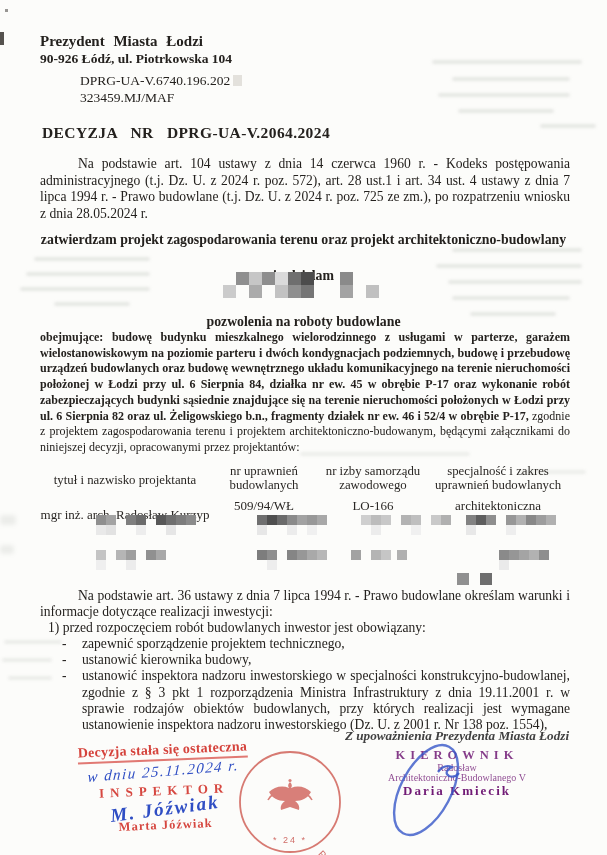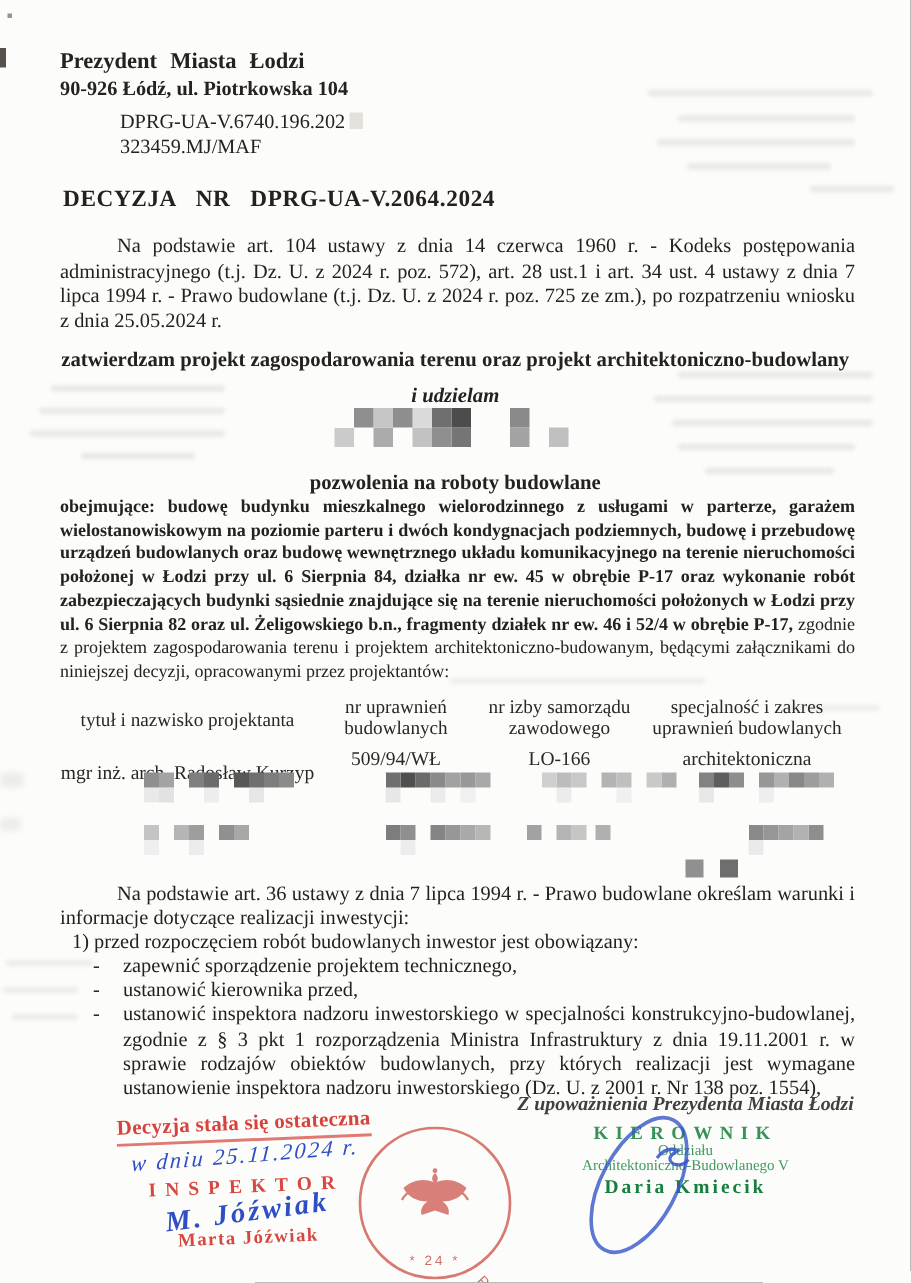--- a/index.html
+++ b/index.html
@@ -18,21 +18,21 @@
   .case{left:40px;top:73px;font-size:13.5px;line-height:16.5px;margin-left:40px;}
   .redact-mini{display:inline-block;width:9px;height:11px;background:#e3e1dc;vertical-align:-1px;margin-left:3px;
     box-shadow:0 0 0 0 transparent;}
   
   .title{left:0;top:124px;width:100%;text-align:left;font-weight:bold;font-size:15.5px;word-spacing:9px;letter-spacing:.4px;margin-left:42px;}
   
   .para{left:40px;width:530px;text-align:justify;font-size:13.6px;}
   .p-legal{top:156px;line-height:16.6px;text-indent:38px;}
   .center-b{left:0;width:100%;text-align:center;font-weight:bold;font-size:13.8px;}
   .l-approve{top:232px;}
-  .l-grant{top:256px;font-style:italic;}
+  .l-grant{top:268px;}
   .l-permit{top:314px;}
   .p-scope{top:330px;line-height:15.7px;font-size:12px;}
   .p-scope .bold{font-weight:bold;}
   
   .mz{position:absolute;background:transparent;}
   .mz13{width:13px;height:13px;}
   .mz10{width:10px;height:10px;}
   .mz12{width:12px;height:12px;}
   .m-name{left:223px;top:272px;
     box-shadow:13px 0 #8f8f8f,26px 0 #c6c6c6,39px 0 #8e8e8e,52px 0 #dadada,65px 0 #6f6f6f,78px 0 #4c4c4c,117px 0 #8a8a8a,
@@ -76,21 +76,21 @@
   .conds{left:40px;top:588px;width:530px;font-size:13.6px;line-height:16.1px;}
   .c-intro{text-align:justify;text-indent:38px;margin:0;}
   .c-item{margin:0;padding-left:8px;}
   .bullets{margin:0 0 0 22px;padding:0;list-style:none;}
   .bullet{display:flex;}
   .bullet .dash{width:20px;flex:none;}
   .bullet .btext{flex:1;text-align:justify;}
   
   .auth{left:336px;top:728px;width:242px;text-align:center;}
   .auth-line{font-weight:bold;font-style:italic;font-size:13.2px;white-space:nowrap;color:#404040;}
-  .red{color:#15803d;}
+  .red{color:#701a75;}
   .auth-role{font-weight:bold;font-size:12.5px;letter-spacing:5px;margin-top:4px;opacity:.85;}
   .auth-unit{font-size:10px;line-height:10px;opacity:.8;}
   .auth-name{font-weight:bold;font-size:13px;letter-spacing:2px;margin-top:0;}
   .oval-sig{position:absolute;left:14px;top:14px;width:140px;height:92px;overflow:visible;}
   
   .finality{left:52px;top:740px;width:224px;transform:rotate(-2.4deg);text-align:center;}
   .fin-line1{display:inline-block;font-weight:bold;font-size:14px;color:#d2342c;border-bottom:2px solid rgba(210,50,42,.7);
     padding-bottom:1px;letter-spacing:.2px;opacity:.92;}
   .fin-date{color:#2f4ec4;font-style:italic;font-size:15px;letter-spacing:1.5px;margin-top:2px;transform:rotate(-2deg) skewX(-8deg);}
   .fin-role{color:#d2342c;font-weight:bold;font-size:13px;letter-spacing:6px;margin-top:3px;opacity:.9;}
@@ -139,21 +139,21 @@
   </div>
   <div class="abs case">
     <div>
       <span>DPRG-UA-V.6740.196.202</span><span class="redact-mini"></span>
     </div>
     <div>323459.MJ/MAF</div>
   </div>
 
   <div class="abs title">DECYZJA NR DPRG-UA-V.2064.2024</div>
 
-  <div class="abs para p-legal">Na podstawie art. 104 ustawy z dnia 14 czerwca 1960 r. - Kodeks postępowania administracyjnego (t.j. Dz. U. z 2024 r. poz. 572), art. 28 ust.1 i art. 34 ust. 4 ustawy z dnia 7 lipca 1994 r. - Prawo budowlane (t.j. Dz. U. z 2024 r. poz. 725 ze zm.), po rozpatrzeniu wniosku z dnia 25.05.2024 r.</div>
+  <div class="abs para p-legal">Na podstawie art. 104 ustawy z dnia 14 czerwca 1960 r. - Kodeks postępowania administracyjnego (t.j. Dz. U. z 2024 r. poz. 572), art. 28 ust.1 i art. 34 ust. 4 ustawy z dnia 7 lipca 1994 r. - Prawo budowlane (t.j. Dz. U. z 2024 r. poz. 725 ze zm.), po rozpatrzeniu wniosku z dnia 28.05.2024 r.</div>
 
   <div class="abs center-b l-approve">zatwierdzam projekt zagospodarowania terenu oraz projekt architektoniczno-budowlany</div>
   <div class="abs center-b l-grant">i udzielam</div>
 
   <div class="mz mz13 m-name"></div>
 
   <div class="abs center-b l-permit">pozwolenia na roboty budowlane</div>
 
   <div class="abs para p-scope"><span class="bold">obejmujące: budowę budynku mieszkalnego wielorodzinnego z usługami w parterze, garażem wielostanowiskowym na poziomie parteru i dwóch kondygnacjach podziemnych, budowę i przebudowę urządzeń budowlanych oraz budowę wewnętrznego układu komunikacyjnego na terenie nieruchomości położonej w Łodzi przy ul. 6 Sierpnia 84, działka nr ew. 45 w obrębie P-17 oraz wykonanie robót zabezpieczających budynki sąsiednie znajdujące się na terenie nieruchomości położonych w Łodzi przy ul. 6 Sierpnia 82 oraz ul. Żeligowskiego b.n., fragmenty działek nr ew. 46 i 52/4 w obrębie P-17,</span><span> zgodnie z projektem zagospodarowania terenu i projektem architektoniczno-budowanym, będącymi załącznikami do niniejszej decyzji, opracowanymi przez projektantów:</span></div>
 
@@ -189,33 +189,33 @@
   <div class="abs conds">
     <p class="c-intro">Na podstawie art. 36 ustawy z dnia 7 lipca 1994 r. - Prawo budowlane określam warunki i informacje dotyczące realizacji inwestycji:</p>
     <p class="c-item">1) przed rozpoczęciem robót budowlanych inwestor jest obowiązany:</p>
     <ul class="bullets">
       <li class="bullet">
         <span class="dash">-</span>
         <span class="btext">zapewnić sporządzenie projektem technicznego,</span>
       </li>
       <li class="bullet">
         <span class="dash">-</span>
-        <span class="btext">ustanowić kierownika przed,</span>
+        <span class="btext">ustanowić kierownika budowy,</span>
       </li>
       <li class="bullet">
         <span class="dash">-</span>
         <span class="btext">ustanowić inspektora nadzoru inwestorskiego w specjalności konstrukcyjno-budowlanej, zgodnie z § 3 pkt 1 rozporządzenia Ministra Infrastruktury z dnia 19.11.2001 r. w sprawie rodzajów obiektów budowlanych, przy których realizacji jest wymagane ustanowienie inspektora nadzoru inwestorskiego (Dz. U. z 2001 r. Nr 138 poz. 1554),</span>
       </li>
     </ul>
   </div>
 
   <div class="abs auth">
     <div class="auth-line">Z upoważnienia Prezydenta Miasta Łodzi</div>
     <div class="auth-role red">KIEROWNIK</div>
-    <div class="auth-unit red">Oddziału</div>
+    <div class="auth-unit red">Radosław</div>
     <div class="auth-unit red">Architektoniczno-Budowlanego V</div>
     <div class="auth-name red">Daria Kmiecik</div>
     <svg class="oval-sig" viewBox="0 0 140 92">
       <ellipse cx="76" cy="48" rx="49" ry="25" fill="none" stroke="#3656c8" stroke-width="2.4" opacity="0.8" transform="rotate(-62 76 48)"></ellipse>
       <path d="M88 30 q6 -8 14 -5 q-9 5 -3 9 q6 2 10 -3" fill="none" stroke="#3656c8" stroke-width="2.2" opacity="0.85"></path>
     </svg>
   </div>
 
   <div class="abs finality">
     <div><span class="fin-line1">Decyzja stała się ostateczna</span></div>

